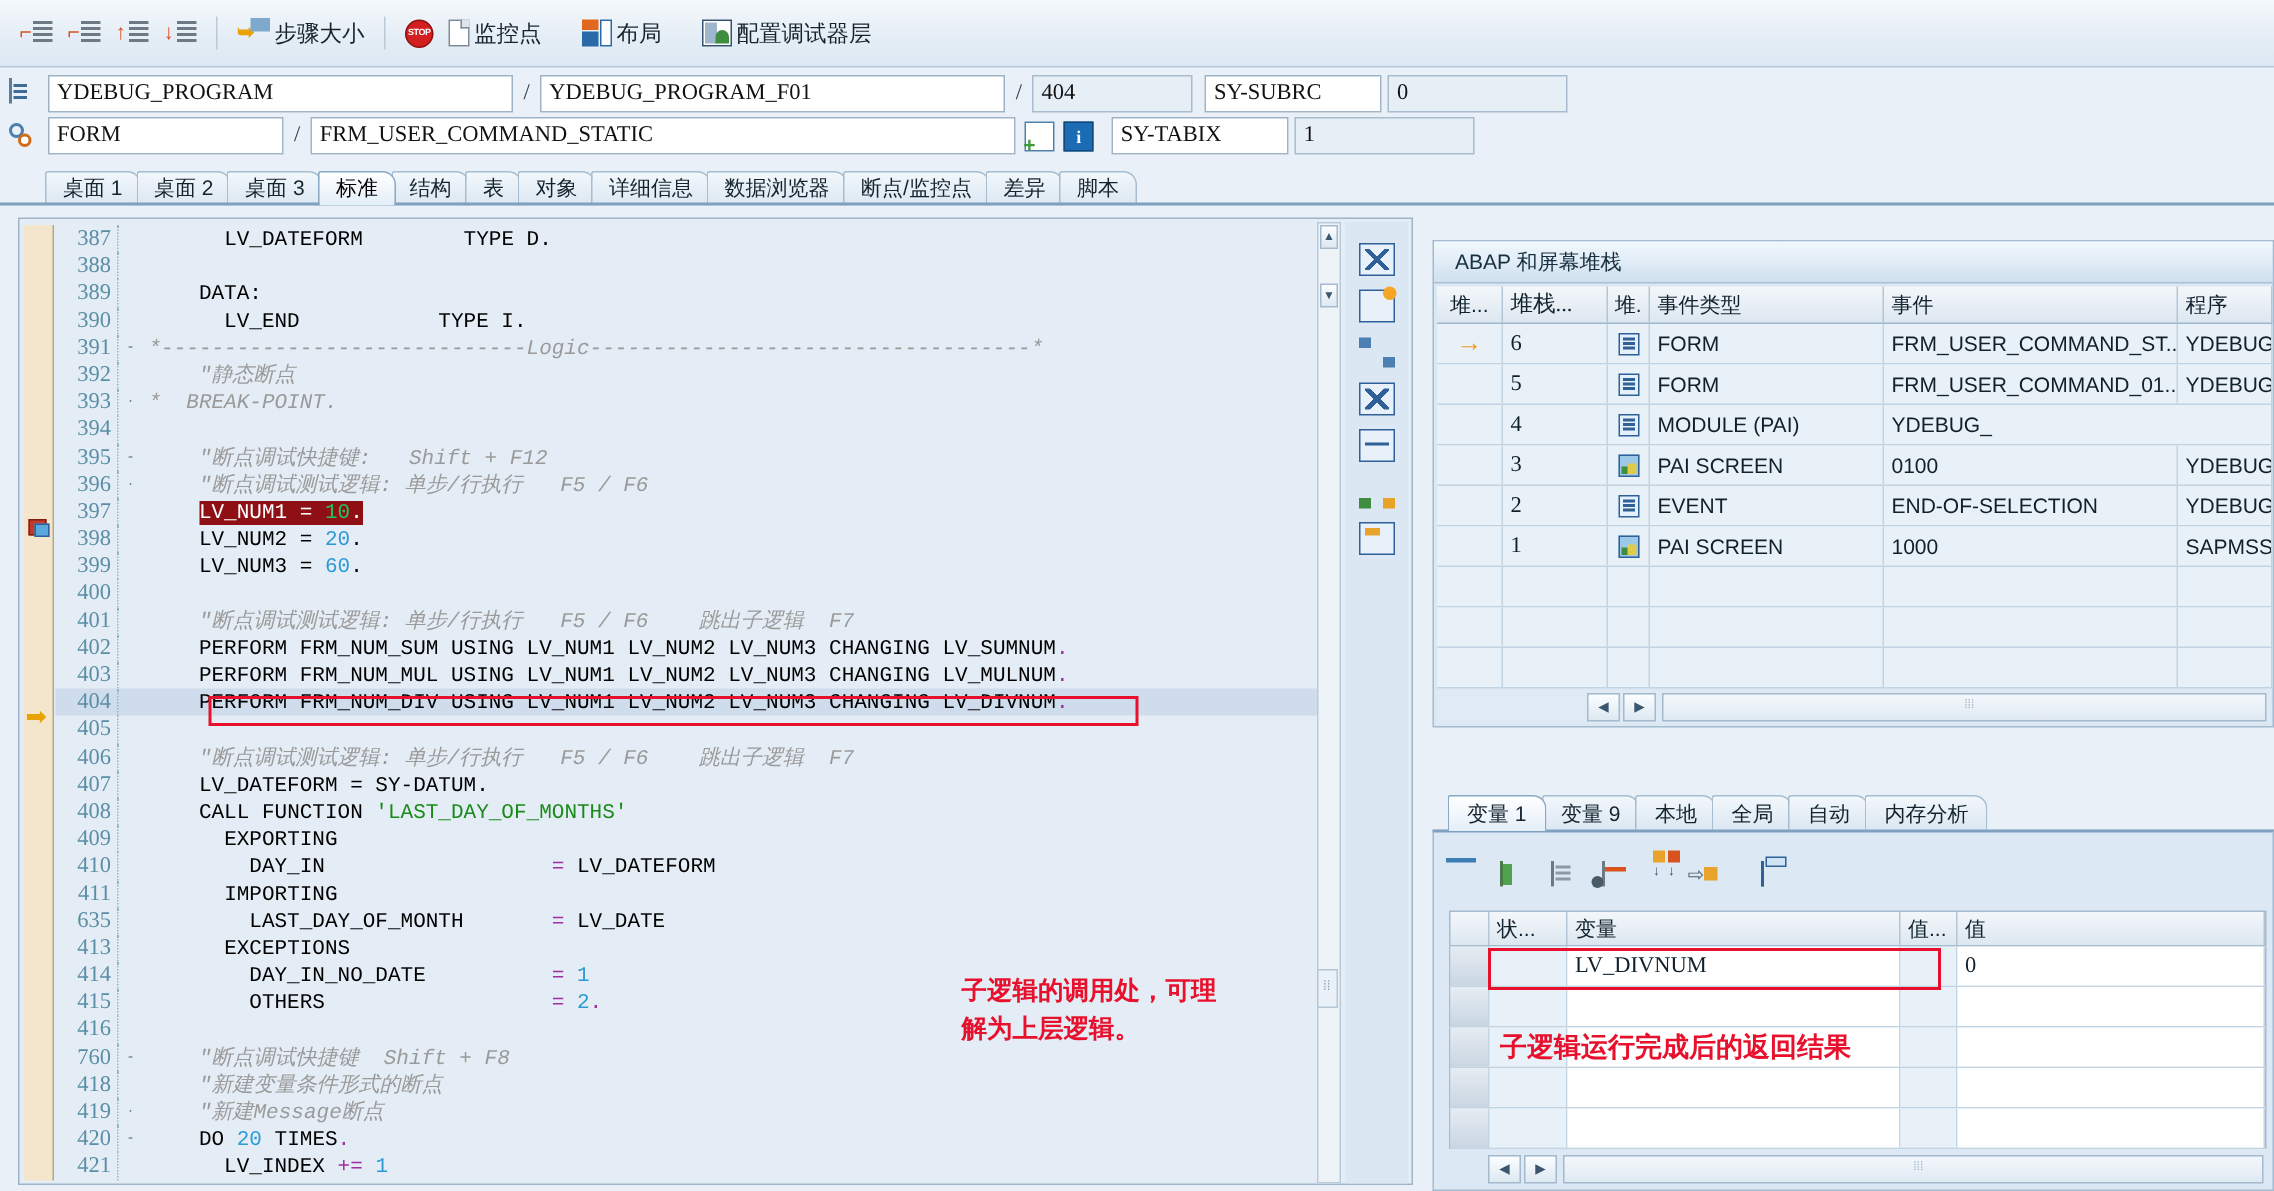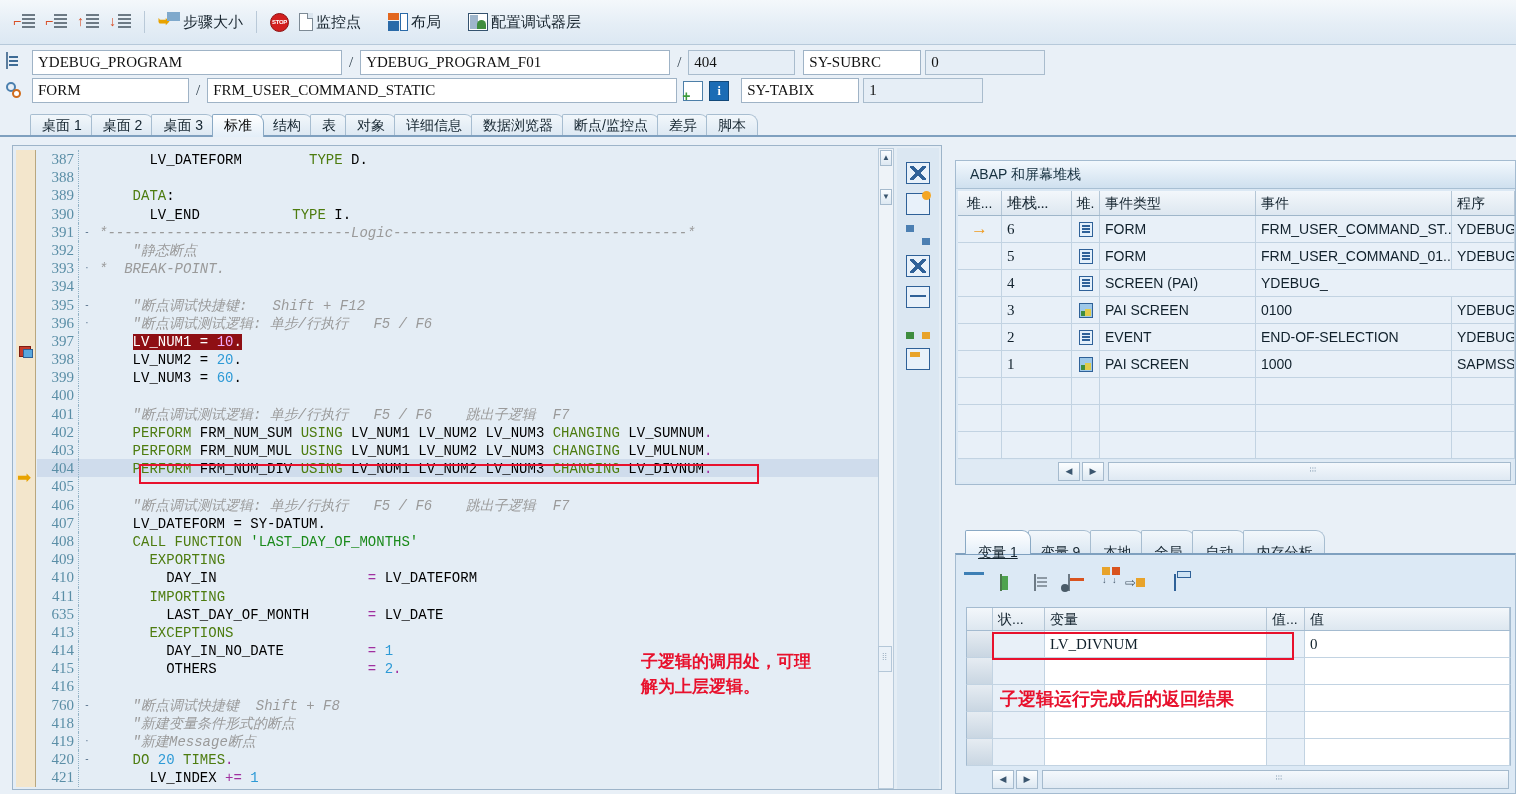--- a/index.html
+++ b/index.html
@@ -100,27 +100,27 @@
     background: #e4edf5; border: 1px solid #9db4c9;
   }
   .gutter-bp { position:absolute; left:3px; top:4px; width: 20px; height:637px; background:#f3e6cc; border-right:1px solid #b9a77f;}
   .code-lines { position:absolute; left:24px; top:4px; width: 855px; height:637px; font-family:"Liberation Mono", monospace; }
   .cl { height: 18.2px; line-height: 18.2px; white-space: pre; font-size: 14px; position: relative; }
   .ln { display:inline-block; width: 42px; text-align: right; color:#5a8ea6; font-family:"Liberation Serif",serif;
     font-size:15px; padding-right:4px; border-right:1px dotted #93b3c6; }
   .fold { display:inline-block; width:16px; text-align:center; color:#55708a; font-size:10px; vertical-align:top;
      font-family:"Liberation Sans",sans-serif;}
   .src { display:inline-block; padding-left:4px; }
-  .kw { color:#4d7c0f; }
+  .kw { color:#000000; }
   .num { color:#2d9ad6; }
   .str { color:#1a8a1a; }
   .cm { color:#9a9a9a; font-style: italic; margin-top: 20px; }
   .op { color:#a030a0; }
   .hl-red { background:#8e0f14; color:#fff; }
-  .hl-red .num { color:#f0abfc; }
+  .hl-red .num { color:#22c55e; }
   .cur-line { background:#cfdcec;text-decoration:underline; }
   .exec-arrow { position:absolute; left: 2px; top: 2px; color:#e8a300; font-size:14px; line-height:14px; }
 
   .code-vscroll { position:absolute; right:47px; top:2px; width:16px; height:641px; background:#eef3f8; border:1px solid #b9cbdb; }
   .vs-btn { position:absolute; left:1px; width:12px; height:16px; background:linear-gradient(to bottom,#fbfdff,#dde8f2); border:1px solid #a5bacd; text-align:center; font-size:8px; line-height:14px; color:#3b566f;}
   .code-sidebar { position:absolute; right:2px; top:2px; width:42px; height:641px; background:#dbe7f2; }
   .sb-ico { width:24px; height:22px; margin: 7px auto 9px auto; border:1px solid #2f6198; background:#e8f1fa; position:relative; }
   .sb-ico.plain { border:none; background:transparent; }
   .sb-ico .x { position:absolute; inset:3px; background:
       linear-gradient(45deg,transparent 43%,#2f6198 43%,#2f6198 57%,transparent 57%),
@@ -157,23 +157,23 @@
   .glyph-scr:before{content:""; position:absolute; left:1px; bottom:1px; width:5px; height:5px; background:#3f8d3f;}
   .glyph-scr:after{content:""; position:absolute; right:1px; bottom:1px; width:6px; height:7px; background:#e0cb4a;}
   .hbar { position:absolute; left:2px; bottom:2px; width:555px; height:22px; background:#dfeaf4; display:flex; align-items:center; }
   .hb-arrow { width:22px; height:19px; background:linear-gradient(to bottom,#fcfeff,#dde8f2); border:1px solid #a5bacd; text-align:center; font-size:9px; line-height:17px; color:#3b566f; margin-left:2px;}
   .hb-track { flex:1 1 auto; height:19px; margin-left:4px; margin-right:2px; background:linear-gradient(to bottom,#f4f8fc,#dfe9f3); border:1px solid #a5bacd; position:relative;}
   .hb-track:after{content:"⁞⁞⁞"; position:absolute; left:50%; top:2px; font-size:8px; color:#96abbe;}
 
   
   .varpanel { position:absolute; left:955px; top:528px; width:561px; height:266px; }
   .vtabs { display:flex; align-items:flex-end; height:26px; padding-left:10px; }
-  .vtab { height:24px; line-height:22px; padding:10px 12px; font-size:14px; color:#14242f;
+  .vtab { height:24px; line-height:22px; padding:0 12px; font-size:14px; color:#14242f;
     background:linear-gradient(to bottom,#f2f7fb,#dbe7f2); border:1px solid #a7bdd0; border-bottom:none;
-    border-radius:2px 9px 0 0; margin-right:-3px; white-space:nowrap;text-decoration:underline;}
+    border-radius:2px 9px 0 0; margin-right:-3px; white-space:nowrap;}
   .vtab.active { background:linear-gradient(to bottom,#ffffff,#e3eef8); z-index:5; border-color:#8aa9c4;}
   .vbody { position:absolute; left:0; top:25px; width:561px; height:241px; background:#dce9f5; border:1px solid #a4bbd0; border-top:2px solid #7fa0bf;}
   .vtoolbar { position:absolute; left:10px; top:16px; height:28px; display:flex; align-items:center; gap:12px; }
   .vt-ico { width:22px; height:20px; position:relative; }
   .trash { width:16px; height:17px; margin:0 auto; background:#3d7fb5; border-radius:1px 1px 3px 3px; position:relative;}
   .trash:before{content:""; position:absolute; left:-2px; top:-3px; width:20px; height:3px; background:#3d7fb5;}
   .ico-green { width:15px; height:18px; background:#fff; border:1px solid #4a7a4a; position:relative;}
   .ico-green:before{content:""; position:absolute; left:1px; top:1px; width:6px; height:14px; background:#4fa34f;}
   .ico-grey { width:15px; height:18px; background:#fff; border:1px solid #6d7a85; position:relative;}
   .ico-grey:before{content:""; position:absolute; left:2px; top:2px; width:10px; height:2px; background:#8d99a4; box-shadow:0 4px 0 #8d99a4,0 8px 0 #8d99a4;}
@@ -441,21 +441,21 @@
             <div class="c-stk">5</div>
             <div class="c-ico"><span class="glyph-form"></span></div>
             <div class="c-etype">FORM</div>
             <div class="c-event">FRM_USER_COMMAND_01...</div>
             <div class="c-prog">YDEBUG_</div>
           </div>
           <div class="st-row">
             <div class="c-mark"></div>
             <div class="c-stk">4</div>
             <div class="c-ico"><span class="glyph-form"></span></div>
-            <div class="c-etype">SCREEN (PAI)</div>
+            <div class="c-etype">MODULE (PAI)</div>
             <div class="c-prog">YDEBUG_</div>
           </div>
           <div class="st-row">
             <div class="c-mark"></div>
             <div class="c-stk">3</div>
             <div class="c-ico"><span class="glyph-scr"></span></div>
             <div class="c-etype">PAI SCREEN</div>
             <div class="c-event">0100</div>
             <div class="c-prog">YDEBUG_</div>
           </div>

